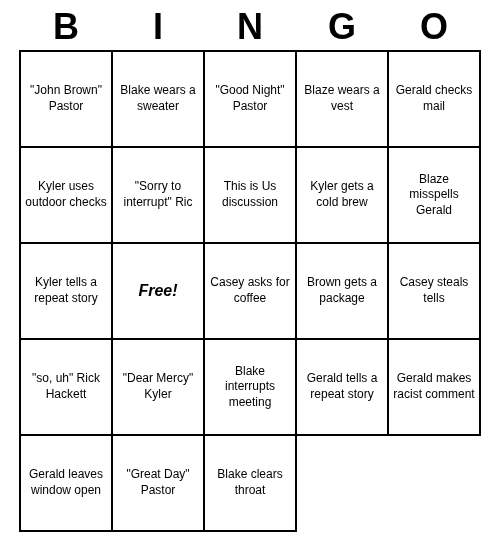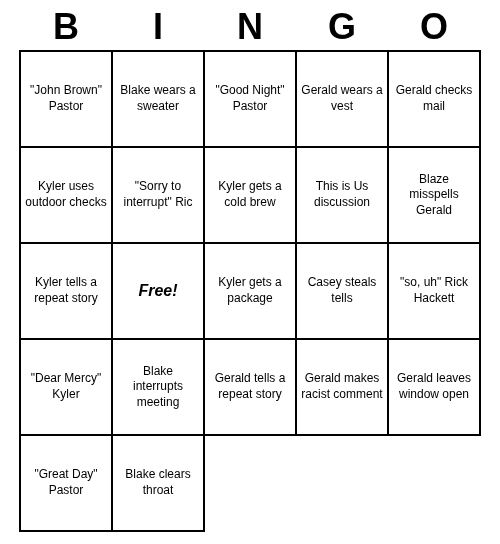--- a/index.html
+++ b/index.html
@@ -72,30 +72,31 @@
     <span class="bingo-letter">N</span>
     <span class="bingo-letter">G</span>
     <span class="bingo-letter">O</span>
   </div>
 
 <div class="bingo-grid">
 
 <div class="bingo-cell">"John Brown" Pastor</div>
     <div class="bingo-cell">Blake wears a sweater</div>
     <div class="bingo-cell">"Good Night" Pastor</div>
-    <div class="bingo-cell">Gerald wears a vest</div>
+    <div class="bingo-cell">Blaze wears a vest</div>
     <div class="bingo-cell">Gerald checks mail</div>
     <div class="bingo-cell">Kyler uses outdoor checks</div>
     <div class="bingo-cell">"Sorry to interrupt" Ric</div>
+    <div class="bingo-cell">This is Us discussion</div>
     <div class="bingo-cell">Kyler gets a cold brew</div>
-    <div class="bingo-cell">This is Us discussion</div>
     <div class="bingo-cell">Blaze misspells Gerald</div>
     <div class="bingo-cell">Kyler tells a repeat story</div>
     <div class="bingo-cell free">Free!</div>
-    <div class="bingo-cell">Kyler gets a package</div>
+    <div class="bingo-cell">Casey asks for coffee</div>
+    <div class="bingo-cell">Brown gets a package</div>
     <div class="bingo-cell">Casey steals tells</div>
     <div class="bingo-cell">"so, uh" Rick Hackett</div>
     <div class="bingo-cell">"Dear Mercy" Kyler</div>
     <div class="bingo-cell">Blake interrupts meeting</div>
     <div class="bingo-cell">Gerald tells a repeat story</div>
     <div class="bingo-cell">Gerald makes racist comment</div>
     <div class="bingo-cell">Gerald leaves window open</div>
     <div class="bingo-cell">"Great Day" Pastor</div>
     <div class="bingo-cell">Blake clears throat</div>
   </div>

